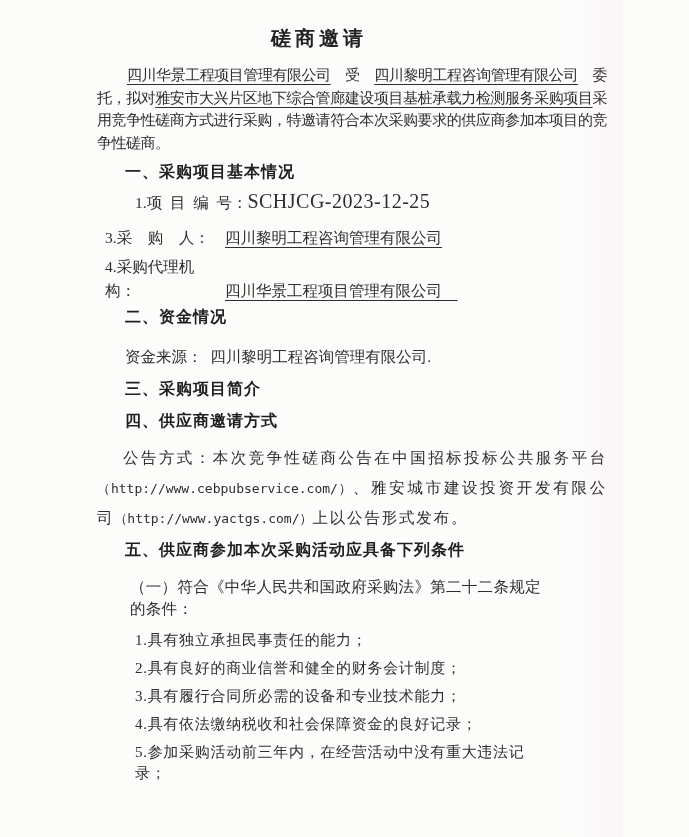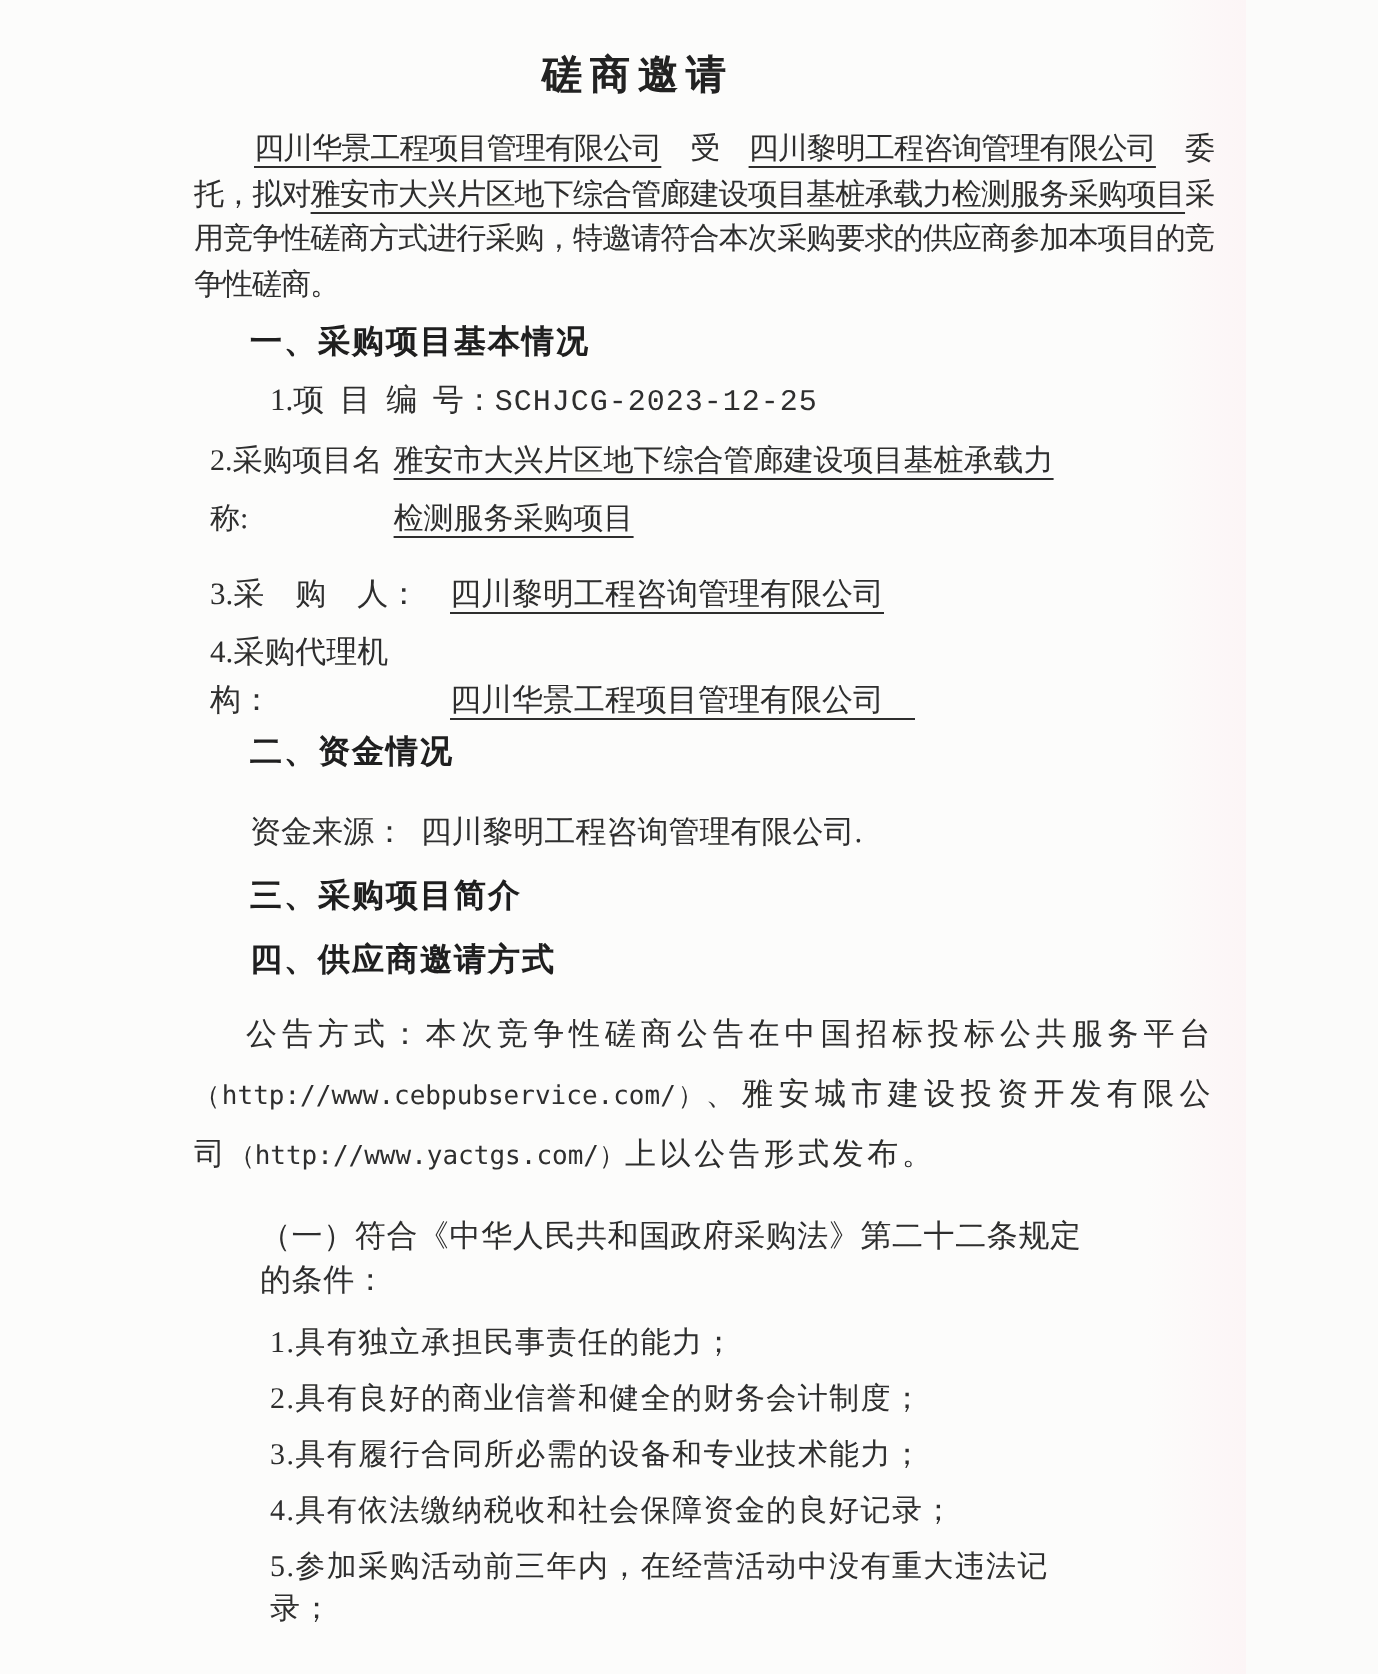--- a/index.html
+++ b/index.html
@@ -65,21 +65,21 @@
   .item2{margin-top:3px; display:flex; align-items:flex-start; font-size:15px; line-height:29px;}
   .item3{margin-top:11px;}
   .item4{margin-top:5px;}
   .ilabel{display:inline-block; width:120px;}
   .val2{
     max-width:366px;
     text-decoration:underline;
     text-decoration-thickness:1px;
     text-underline-offset:4px;
   }
-  .mono{font-family:Liberation Mono, monospace;font-size:15px;letter-spacing:0.5px;margin-top:40px;}
+  .mono{font-family:Liberation Serif, serif;font-size:20px;letter-spacing:0.5px;margin-top:40px;}
   .s2-body{margin-top:16px; font-size:15.5px; line-height:24px; padding-left:28px;}
   .s3-body{margin-top:8px; font-size:15.5px; line-height:24px; padding-left:40px;}
   .s4-body{
     margin-top:10px;
     font-size:15.5px;
     letter-spacing:1.8px;
     line-height:29.5px;
     text-align:justify;
     text-indent:26px;
     width:510px;
@@ -134,38 +134,35 @@
 <div class="page">
 
   <h1 class="doc-title">磋商邀请</h1>
 
   <p class="intro"><span class="u">四川华景工程项目管理有限公司</span><span>　受　</span><span class="u">四川黎明工程咨询管理有限公司</span><span>　委托，拟对</span><span class="u">雅安市大兴片区地下综合管廊建设项目基桩承载力检测服务采购项目</span><span>采用竞争性磋商方式进行采购，特邀请符合本次采购要求的供应商参加本项目的竞争性磋商。</span></p>
 
   <p class="sec-h h1x">一、采购项目基本情况</p>
 
   <p class="item item1"><span>1.项 目 编 号：</span><span class="mono">SCHJCG-2023-12-25</span></p>
 
-  <div class="item item2">
-      <span class="ilabel">2.采购项目名称:</span>
-      <span class="val2">雅安市大兴片区地下综合管廊建设项目基桩承载力检测服务采购项目</span>
-    </div>
 
   <p class="item item3"><span class="ilabel">3.采　购　人：</span><span class="u">四川黎明工程咨询管理有限公司</span></p>
 
   <p class="item item4"><span class="ilabel">4.采购代理机构：</span><span class="u">四川华景工程项目管理有限公司　</span></p>
 
   <p class="sec-h h2x">二、资金情况</p>
   <p class="s2-body">资金来源： 四川黎明工程咨询管理有限公司.</p>
 
   <p class="sec-h h3x">三、采购项目简介</p>
 
   <p class="sec-h h4x">四、供应商邀请方式</p>
 
   <p class="s4-body"><span>公告方式：本次竞争性磋商公告在中国招标投标公共服务平台</span><span class="url">（http://www.cebpubservice.com/）</span><span>、雅安城市建设投资开发有限公司</span><span class="url">（http://www.yactgs.com/）</span><span>上以公告形式发布。</span></p>
 
+  <p class="sec-h h5x">五、供应商参加本次采购活动应具备下列条件</p>
   <p class="sub-h">（一）符合《中华人民共和国政府采购法》第二十二条规定的条件：</p>
 
   <p class="cond first">1.具有独立承担民事责任的能力；</p>
   <p class="cond">2.具有良好的商业信誉和健全的财务会计制度；</p>
   <p class="cond">3.具有履行合同所必需的设备和专业技术能力；</p>
   <p class="cond">4.具有依法缴纳税收和社会保障资金的良好记录；</p>
   <p class="cond">5.参加采购活动前三年内，在经营活动中没有重大违法记录；</p>
 
   <div class="stamp stamp-top">
     <span class="seal-text">黎明工程咨询</span>

